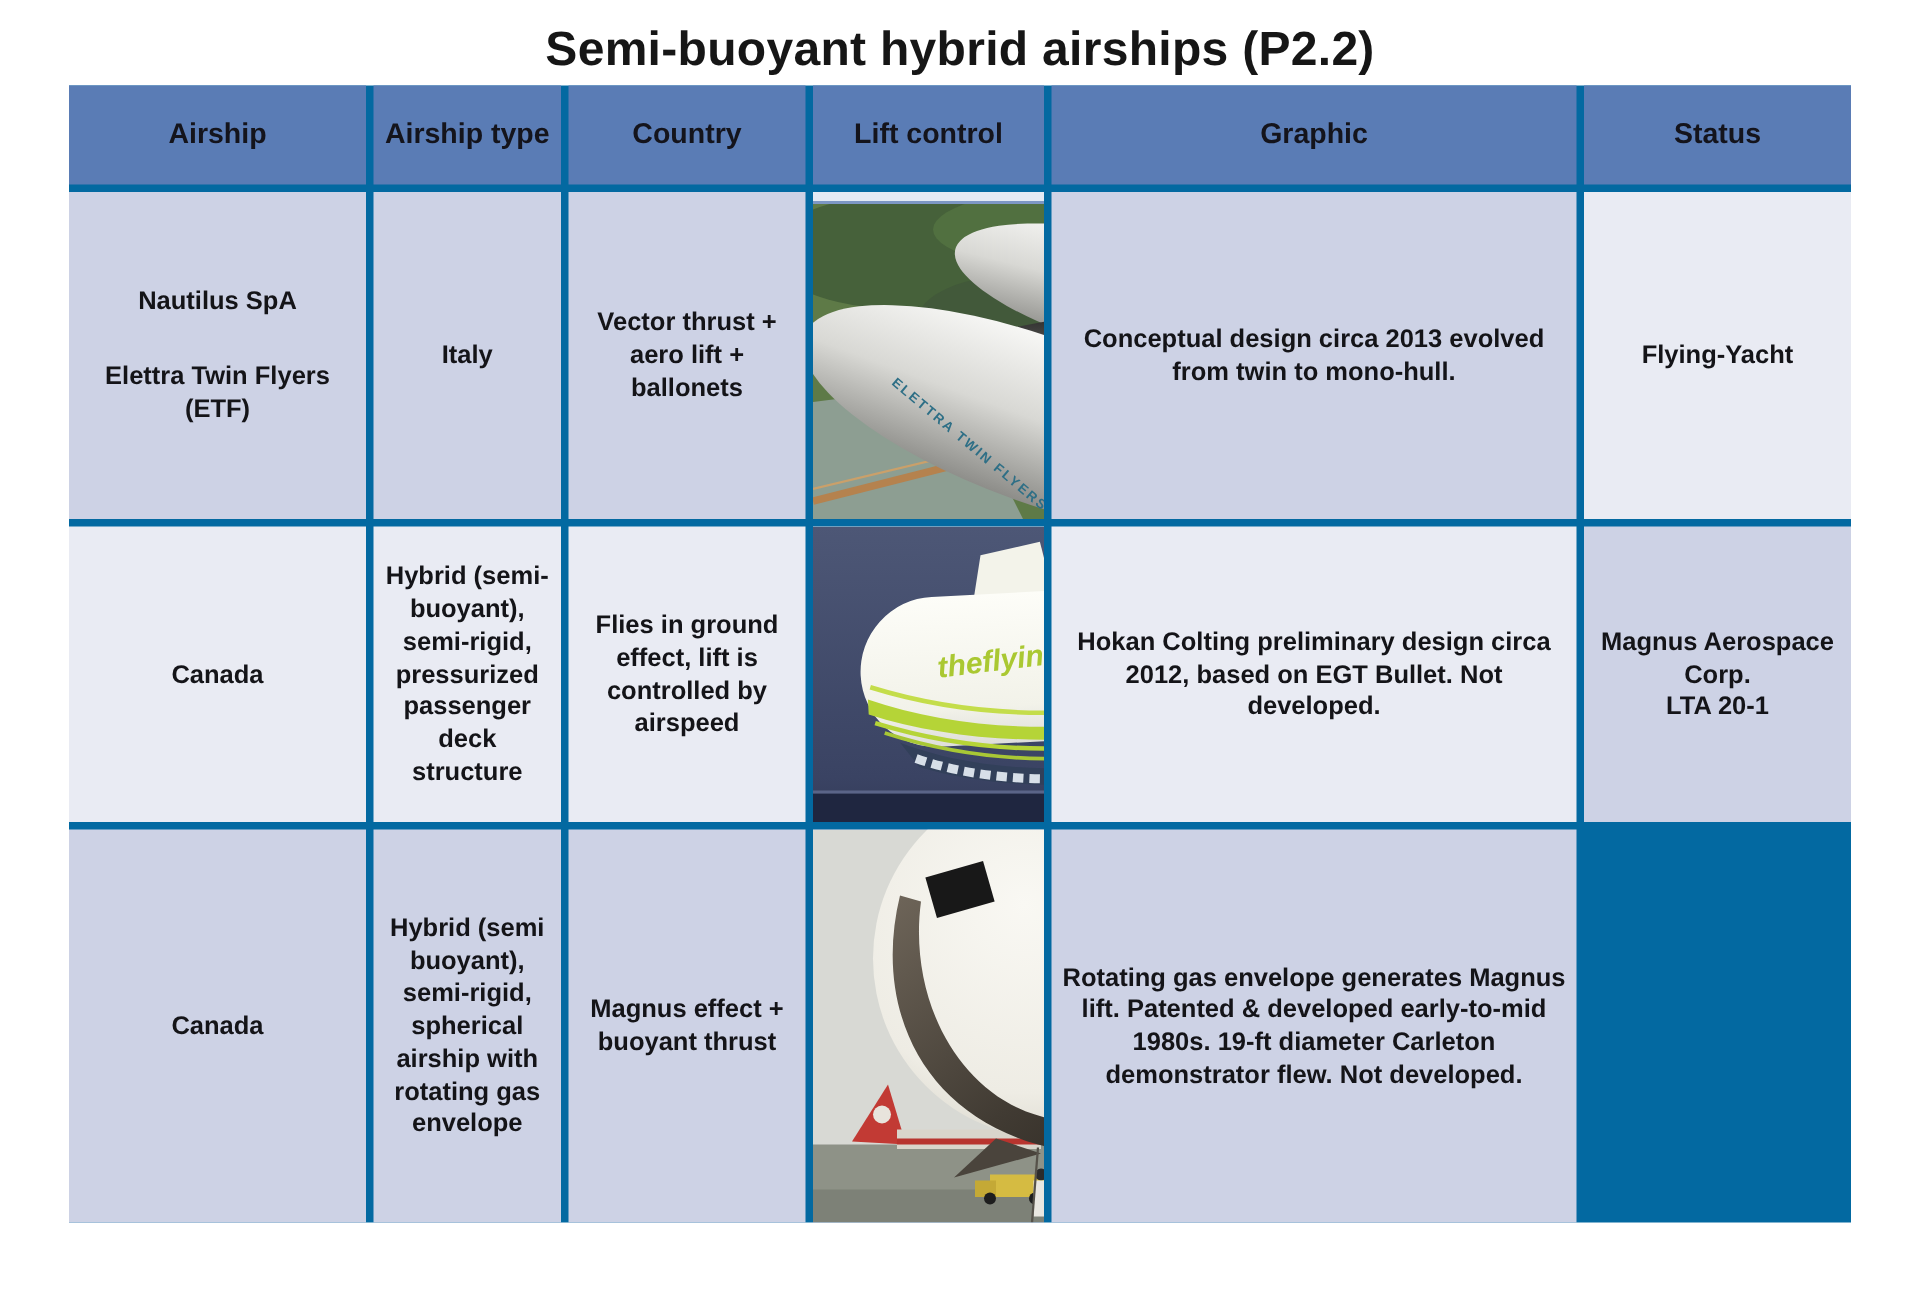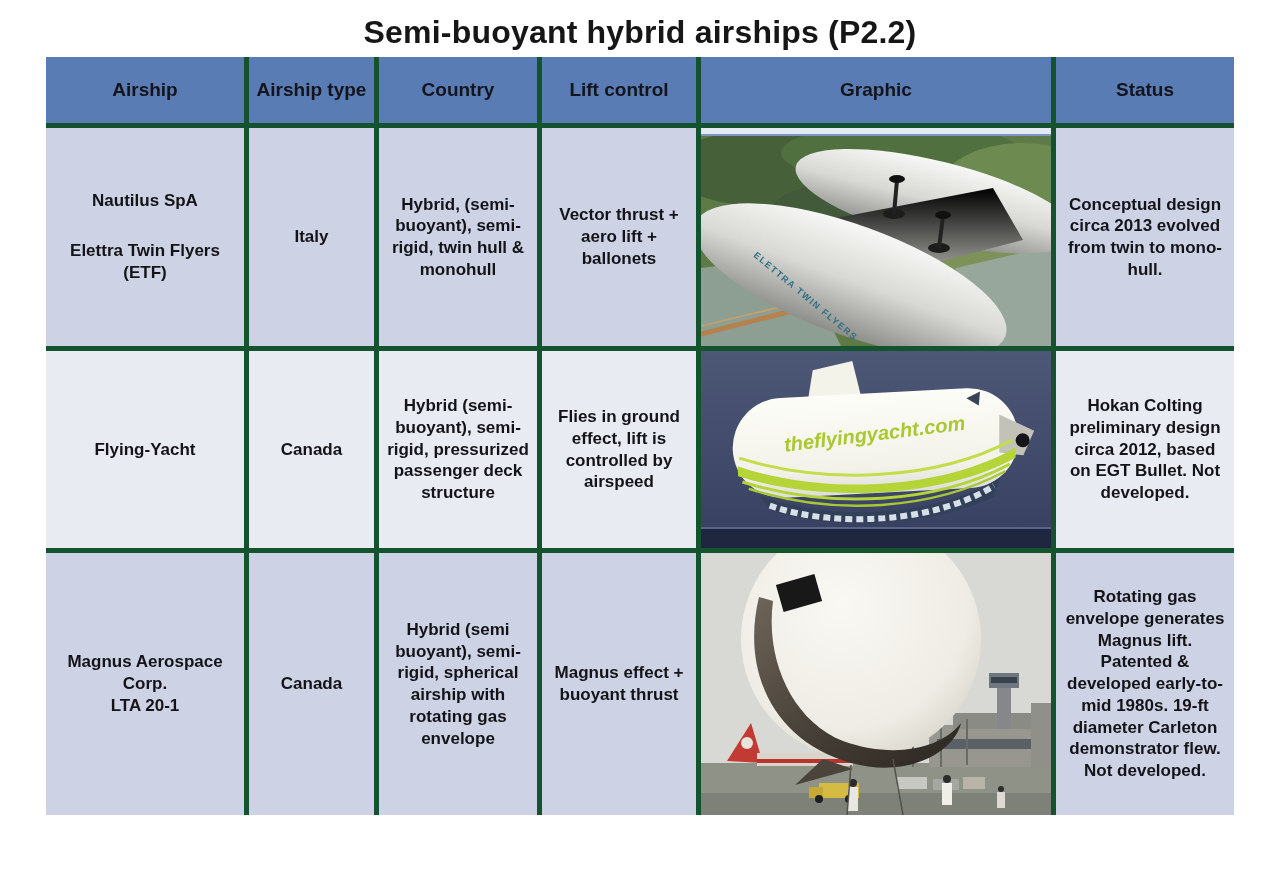--- a/index.html
+++ b/index.html
@@ -11,21 +11,21 @@
     position:absolute; left:46px; top:14px; width:1188px;
     text-align:center; font-size:32px; font-weight:bold; color:#161616;
     letter-spacing:0.2px;
   }
   .tbl {
     position:absolute; left:46px; top:57px;
     display:grid;
     grid-template-columns:198px 125px 158px 154px 350px 178px;
     grid-template-rows:66px 218px 197px 262px;
     gap:5px;
-    background:#14532d;
+    background:#0369a1;
   }
   .hcell {
     background:#5a7cb5;
     display:flex; align-items:center; justify-content:center;
     font-size:19px; font-weight:bold; color:#14141c;
   }
   .cell {
     background:#cdd2e5;
     display:flex; flex-direction:column; align-items:center; justify-content:center;
     text-align:center; font-size:17px; font-weight:bold; line-height:1.28;
@@ -51,21 +51,20 @@
     <div class="hcell">Country</div>
     <div class="hcell">Lift control</div>
     <div class="hcell">Graphic</div>
     <div class="hcell">Status</div>
 
     <div class="cell">
       <div>Nautilus SpA</div>
       <div class="sub">Elettra Twin Flyers (ETF)</div>
     </div>
     <div class="cell">Italy</div>
-    <div class="cell">Hybrid, (semi-buoyant), semi-rigid, twin hull &amp; monohull</div>
     <div class="cell">Vector thrust + aero lift + ballonets</div>
     <div class="cell gcell">
       <svg width="350" height="218" viewBox="0 0 350 218" role="img">
         <defs>
           <linearGradient id="hullG" x1="0" y1="0" x2="0" y2="1">
             <stop offset="0" stop-color="#f7f7f5"></stop>
               <stop offset="0.5" stop-color="#d8d8d4"></stop>
               <stop offset="1" stop-color="#8d8d89"></stop>
           </linearGradient>
           <linearGradient id="deckG" x1="0" y1="0" x2="0" y2="1">

